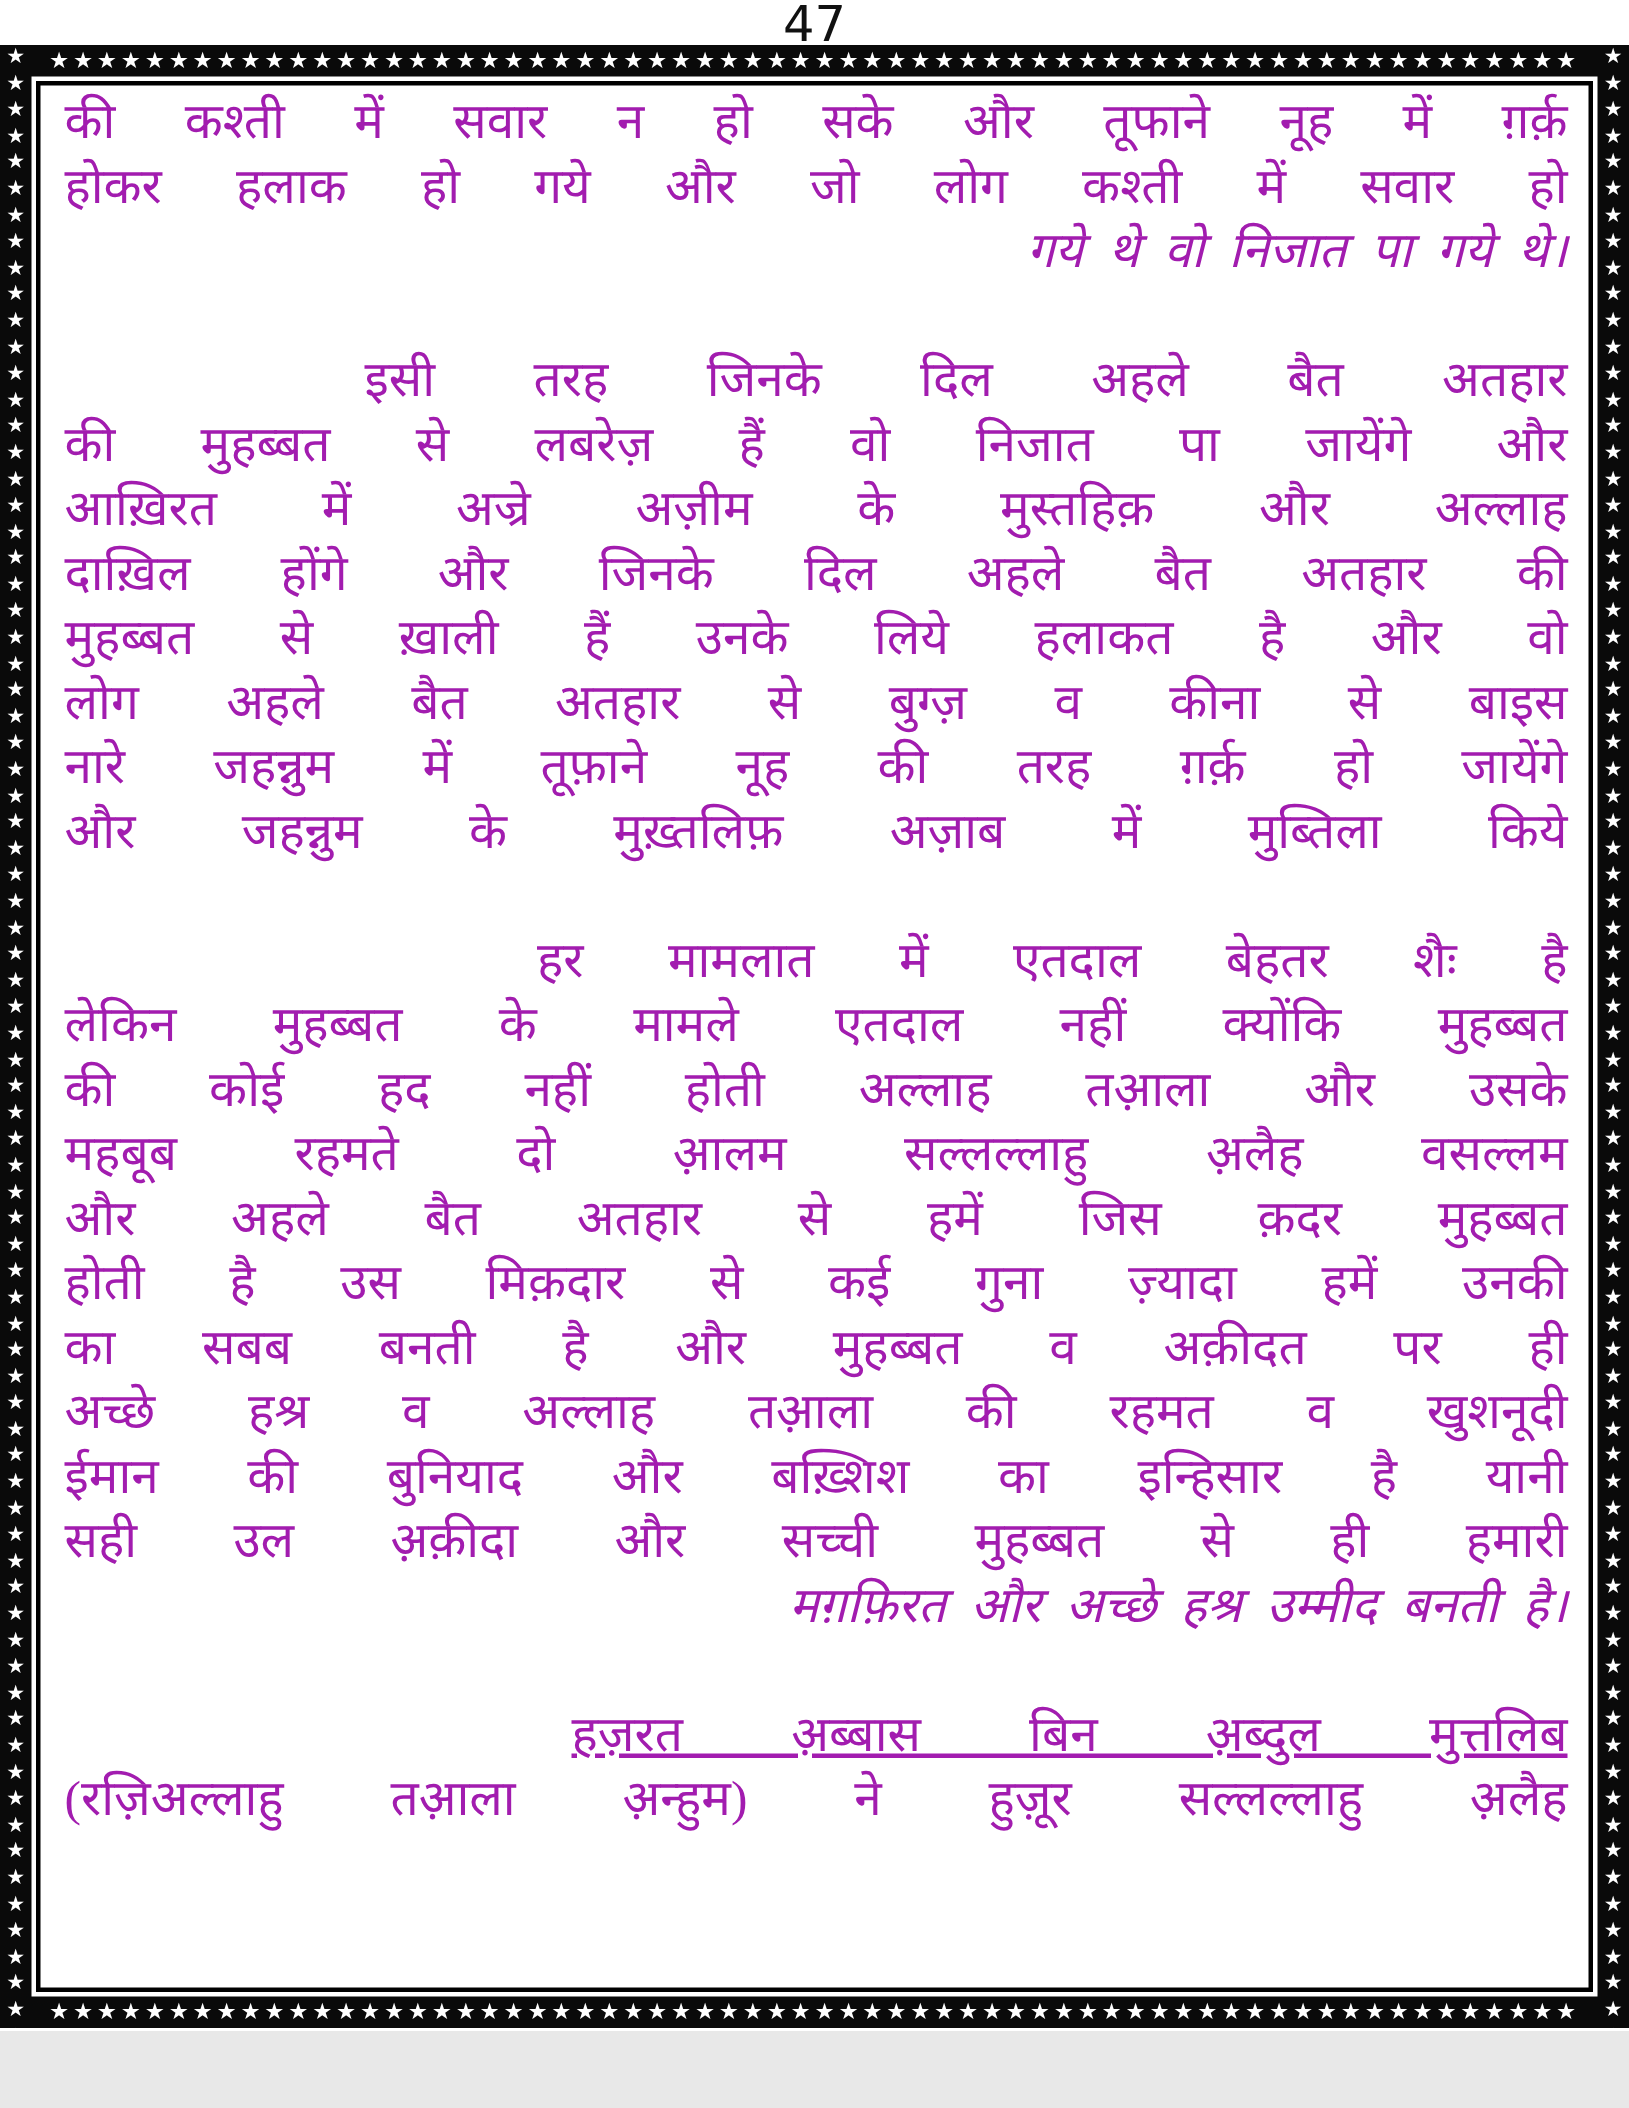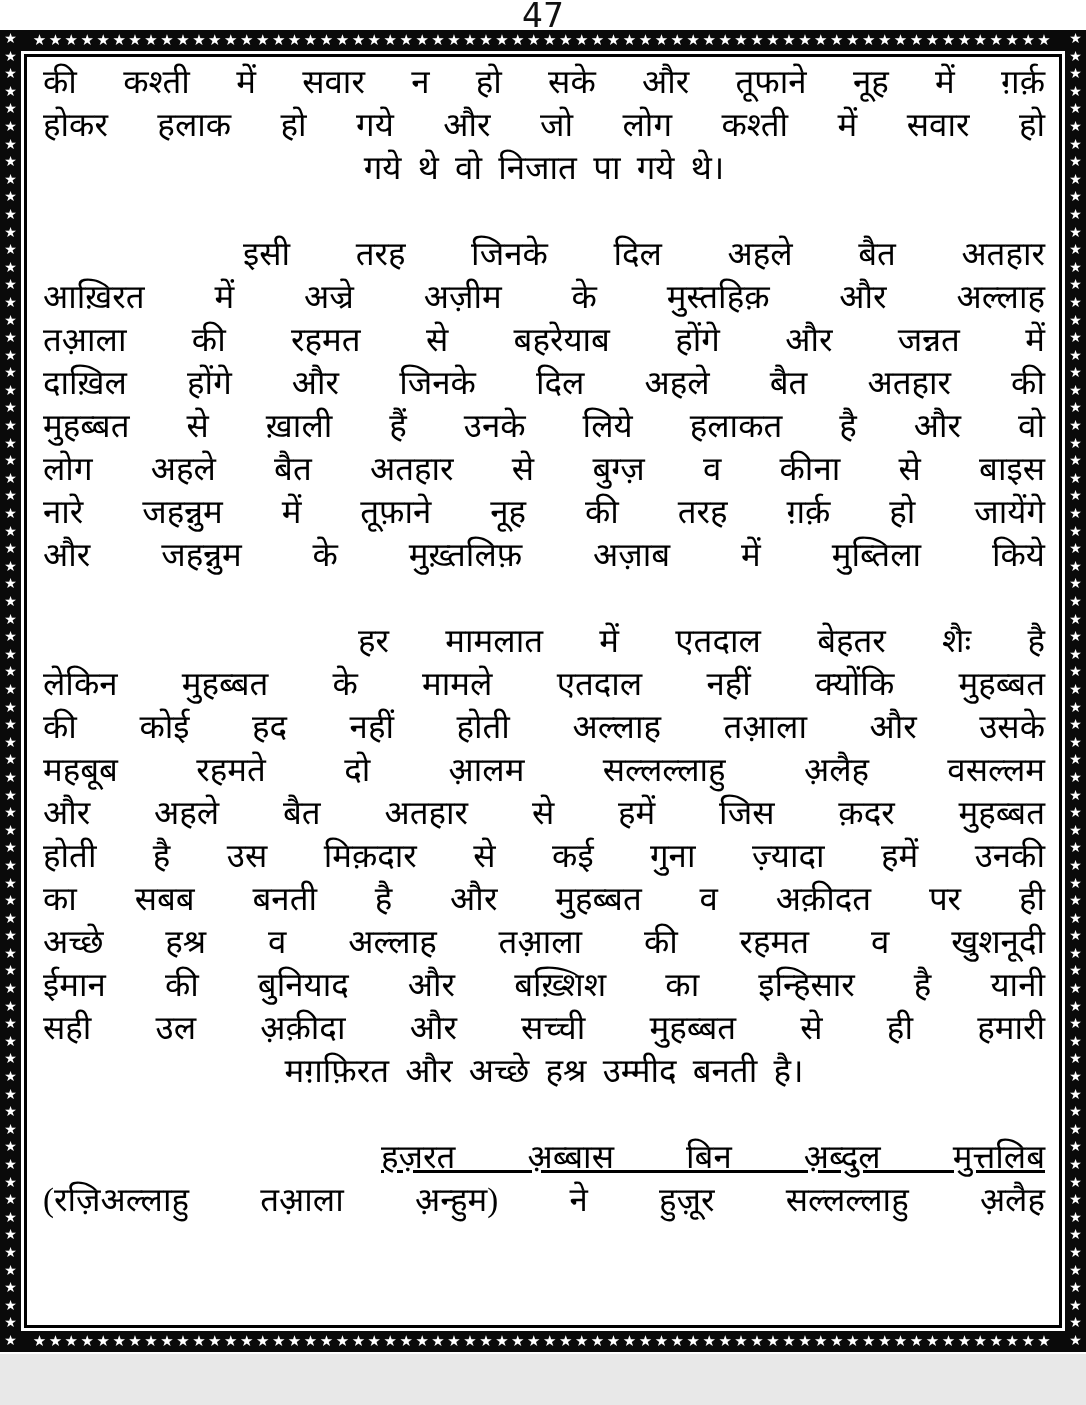--- a/index.html
+++ b/index.html
@@ -41,24 +41,24 @@
   .rule {
     position:absolute; inset:3px; border:3px solid #000;
   }
   
   .content {
     position:absolute; inset:4px 14px 4px 16px;
     color:#000;
   }
   .para + .para { margin-top:43px; }
   .ln {
-    font-size:33px; line-height:43px; color:#000000;
+    font-size:33px; line-height:43px; color:#a21caf;
   }
   .j { text-align:justify; text-align-last:justify; }
-  .end { text-align:center; word-spacing:8px; }
+  .end { text-align:right; word-spacing:8px;font-style:italic; }
   .lead1 { padding-left:200px; }
   .lead2 { padding-left:315px;margin-top:28px; }
   .lead3 { padding-left:338px;text-decoration:underline; }
 </style>
 </head>
 <body>
 
 <div class="page">
 
   <div class="page-number">47</div>
@@ -228,22 +228,22 @@
         <div class="content">
 
           <div class="para">
             <div class="ln j">की कश्ती में सवार न हो सके और तूफाने नूह में ग़र्क़</div>
             <div class="ln j">होकर हलाक हो गये और जो लोग कश्ती में सवार हो</div>
             <div class="ln end">गये थे वो निजात पा गये थे।</div>
           </div>
 
           <div class="para">
             <div class="ln j lead1">इसी तरह जिनके दिल अहले बैत अतहार</div>
+            <div class="ln j">की मुहब्बत से लबरेज़ हैं वो निजात पा जायेंगे और</div>
             <div class="ln j">आख़िरत में अज्रे अज़ीम के मुस्तहिक़ और अल्लाह</div>
-            <div class="ln j">तआ़ला की रहमत से बहरेयाब होंगे और जन्नत में</div>
             <div class="ln j">दाख़िल होंगे और जिनके दिल अहले बैत अतहार की</div>
             <div class="ln j">मुहब्बत से ख़ाली हैं उनके लिये हलाकत है और वो</div>
             <div class="ln j">लोग अहले बैत अतहार से बुग्ज़ व कीना से बाइस</div>
             <div class="ln j">नारे जहन्नुम में तूफ़ाने नूह की तरह ग़र्क़ हो जायेंगे</div>
             <div class="ln j">और जहन्नुम के मुख़्तलिफ़ अज़ाब में मुब्तिला किये</div>
           </div>
 
           <div class="para">
             <div class="ln j lead2">हर मामलात में एतदाल बेहतर शैः है</div>
             <div class="ln j">लेकिन मुहब्बत के मामले एतदाल नहीं क्योंकि मुहब्बत</div>

